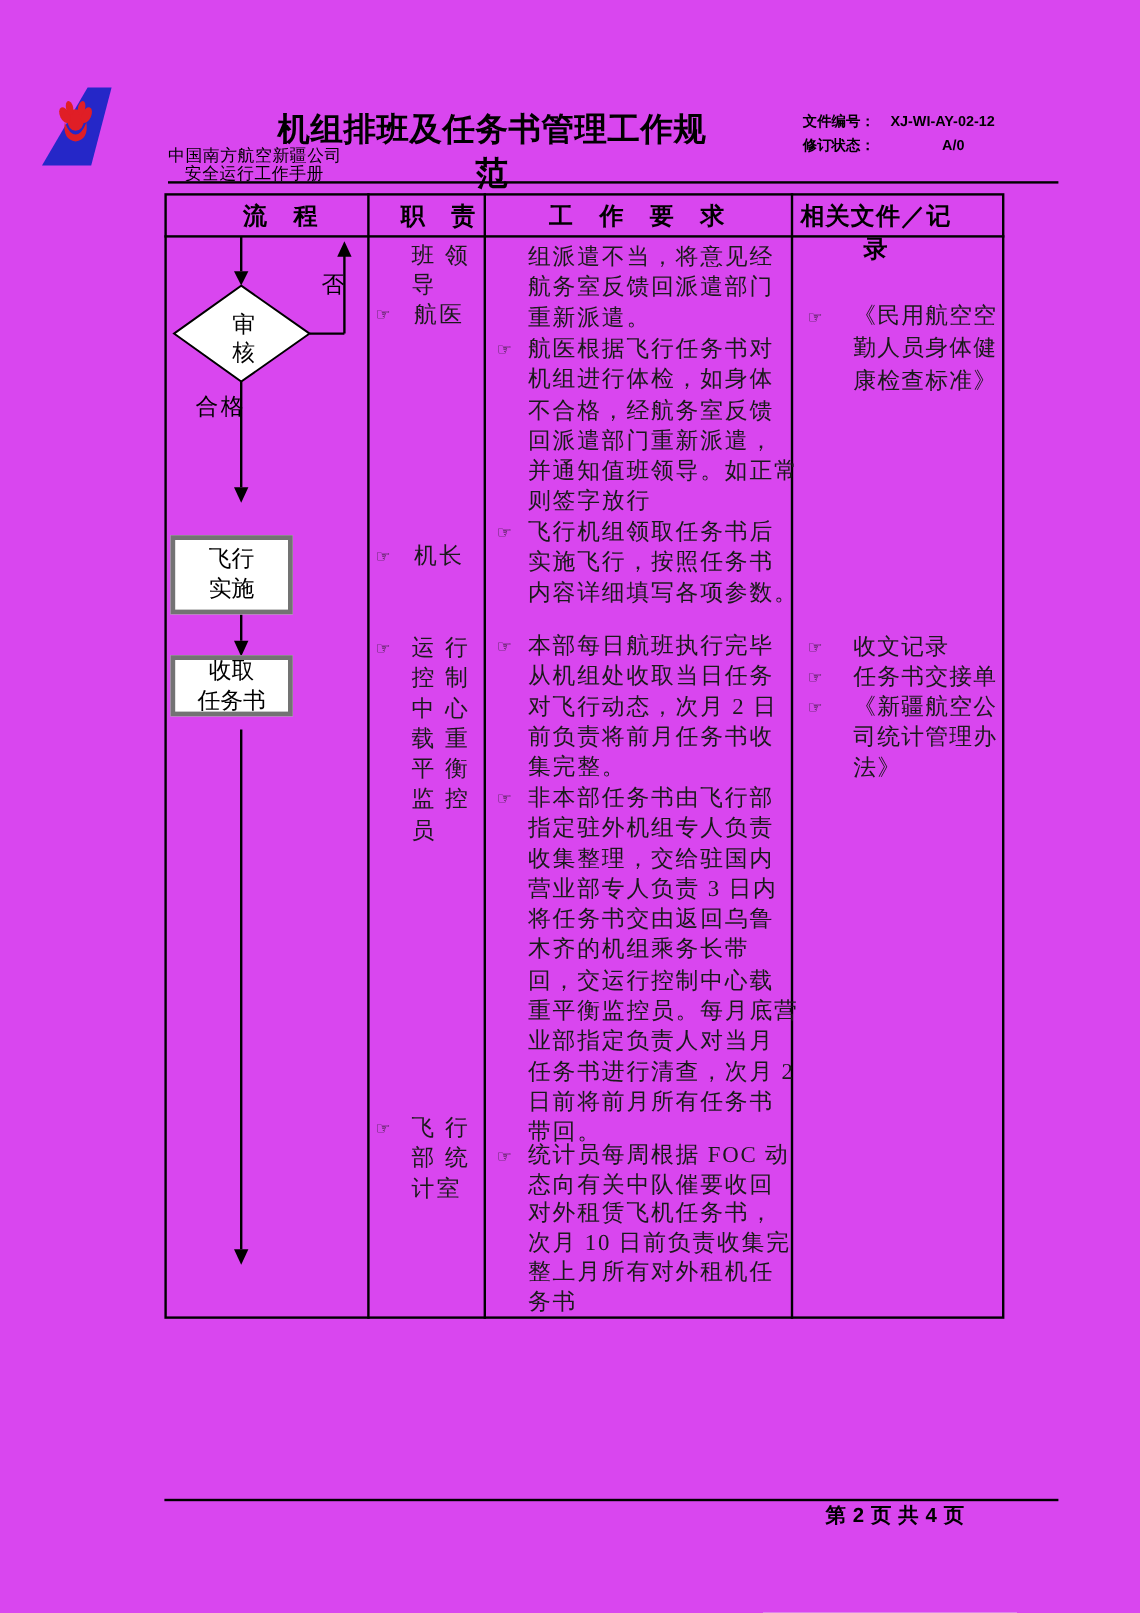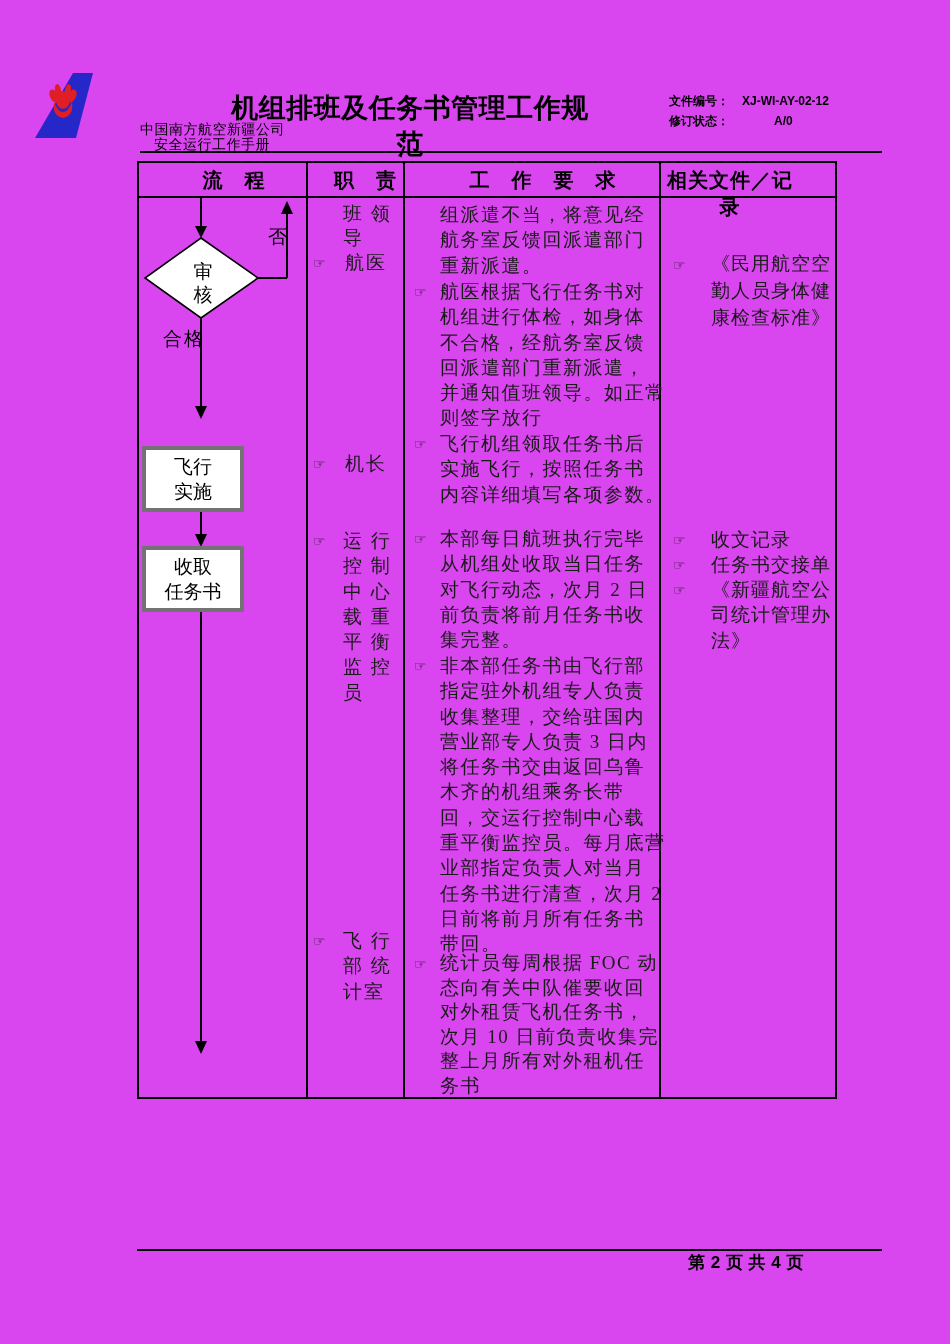--- a/index.html
+++ b/index.html
@@ -58,37 +58,37 @@
 
   <div class="title sans">机组排班及任务书管理工作规范</div>
 
   <div class="docmeta sans">
     <div class="row">
       <span class="lbl">文件编号：</span>
       <span>XJ-WI-AY-02-12</span>
     </div>
     <div class="row">
       <span class="lbl">修订状态：</span>
-      <span style="margin-left:32px;">A/0</span>
+      <span style="margin-left:43px;">A/0</span>
     </div>
   </div>
 
   <div class="small-org" style="left:140px;top:121px;">中国南方航空新疆公司</div>
   <div class="small-org" style="left:154px;top:136px;">安全运行工作手册</div>
   <div class="hline" style="left:140px;top:151px;width:742px;"></div>
 
   <div class="abs" style="left:137px;top:161px;width:700px;height:938px;border:2px solid #000;"></div>
   <div class="hline" style="left:137px;top:196px;width:700px;"></div>
   <div class="vline" style="left:306px;top:161px;height:938px;"></div>
   <div class="vline" style="left:403px;top:161px;height:938px;"></div>
   <div class="vline" style="left:659px;top:161px;height:938px;"></div>
 
   <div class="colhead" style="left:137px;width:194px;">流　程</div>
   <div class="colhead" style="left:306px;width:119px;">职　责</div>
-  <div class="colhead" style="left:403px;width:280px;">工　作　要　求</div>
+  <div class="colhead" style="left:403px;width:256px;">工　作　要　求</div>
   <div class="colhead" style="left:659px;width:142px;">相关文件／记录</div>
 
   <svg class="abs" style="left:137px;top:197px;" width="169" height="900" viewBox="0 0 169 900">
     <g stroke="#000" stroke-width="2" fill="none">
       <line x1="64" y1="0" x2="64" y2="29"></line>
       <polygon points="64,41 121,81 64,121 8,81" fill="#fff" stroke-width="1.6"></polygon>
       <line x1="121" y1="81" x2="150" y2="81"></line>
       <line x1="150" y1="81" x2="150" y2="15"></line>
       <line x1="64" y1="121" x2="64" y2="209"></line>
       <line x1="64" y1="315" x2="64" y2="337"></line>
@@ -103,21 +103,21 @@
     </g>
   </svg>
 
   <div class="flowlabel" style="left:183px;top:260px;width:40px;text-align:center;line-height:23px;">审
 核</div>
   <div class="flowlabel" style="left:268px;top:224px;">否</div>
   <div class="flowlabel" style="left:163px;top:326px;letter-spacing:2px;">合格</div>
 
   <div class="flowbox" style="left:142px;top:446px;width:102px;height:66px;">飞行
 实施</div>
-  <div class="flowbox" style="left:142px;top:546px;width:102px;height:66px;">收取
+  <div class="flowbox" style="left:142px;top:546px;width:102px;height:51px;">收取
 任务书</div>
 
   <div class="body-txt" style="left:343px;top:202px;line-height:24px;letter-spacing:2px;">班 领
 导</div>
 
   <span class="hand" style="left:313px;top:254px;">☞</span>
   <div class="body-txt" style="left:345px;top:250px;letter-spacing:2px;">航医</div>
 
   <span class="hand" style="left:313px;top:455px;">☞</span>
   <div class="body-txt" style="left:345px;top:451px;letter-spacing:2px;text-align:right;">机长</div>

